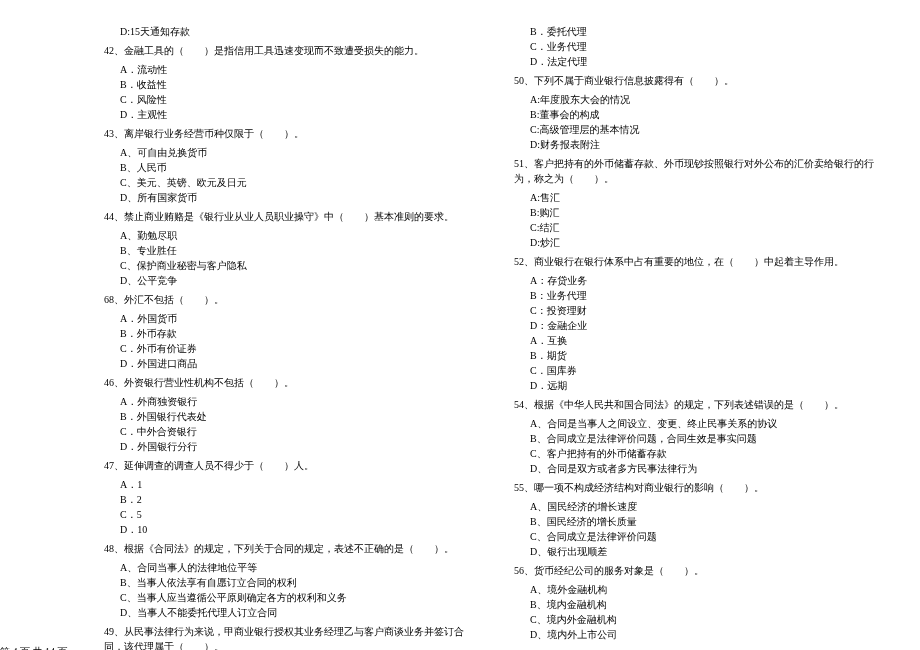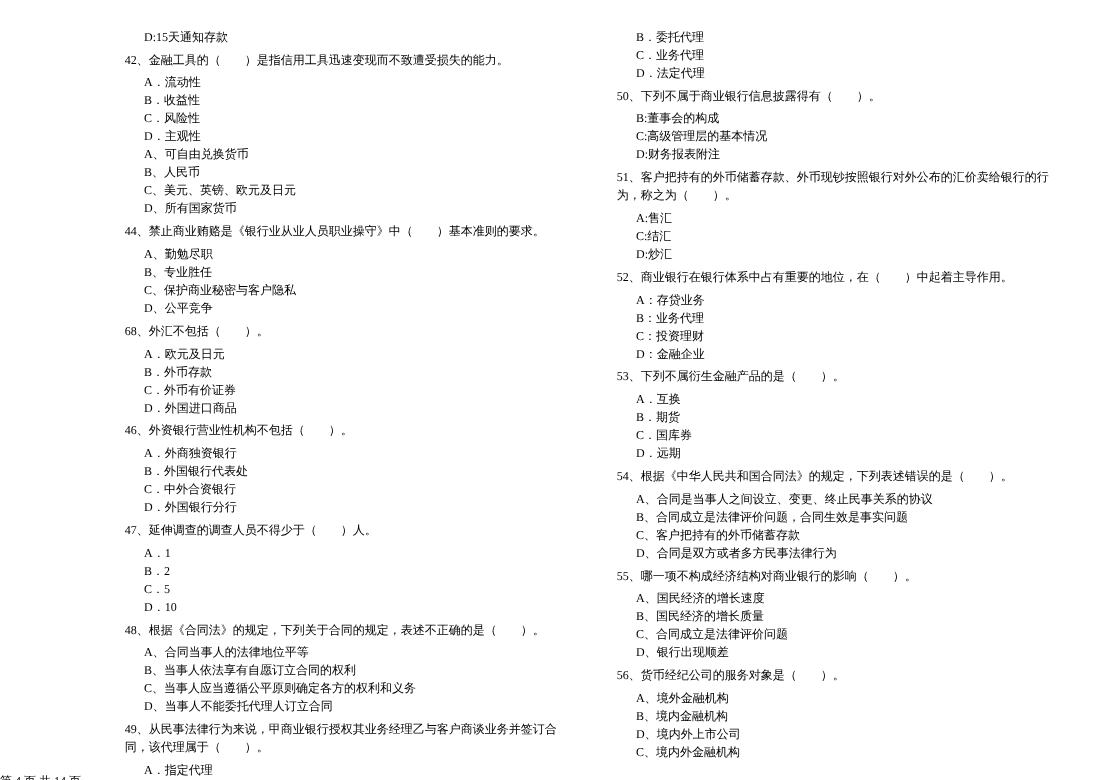--- a/index.html
+++ b/index.html
@@ -52,33 +52,34 @@
 
   <div class="col">
     <p class="opt">D:15天通知存款</p>
 
     <p class="q-stem">42、金融工具的（　　）是指信用工具迅速变现而不致遭受损失的能力。</p>
     <p class="opt">A．流动性</p>
     <p class="opt">B．收益性</p>
     <p class="opt">C．风险性</p>
     <p class="opt">D．主观性</p>
 
+    <p class="q-stem">43、离岸银行业务经营币种仅限于（　　）。</p>
     <p class="opt">A、可自由兑换货币</p>
     <p class="opt">B、人民币</p>
     <p class="opt">C、美元、英镑、欧元及日元</p>
     <p class="opt">D、所有国家货币</p>
 
     <p class="q-stem">44、禁止商业贿赂是《银行业从业人员职业操守》中（　　）基本准则的要求。</p>
     <p class="opt">A、勤勉尽职</p>
     <p class="opt">B、专业胜任</p>
     <p class="opt">C、保护商业秘密与客户隐私</p>
     <p class="opt">D、公平竞争</p>
 
     <p class="q-stem">68、外汇不包括（　　）。</p>
-    <p class="opt">A．欧元及日元</p>
+    <p class="opt">A．外国货币</p>
     <p class="opt">B．外币存款</p>
     <p class="opt">C．外币有价证券</p>
     <p class="opt">D．外国进口商品</p>
 
     <p class="q-stem">46、外资银行营业性机构不包括（　　）。</p>
     <p class="opt">A．外商独资银行</p>
     <p class="opt">B．外国银行代表处</p>
     <p class="opt">C．中外合资银行</p>
     <p class="opt">D．外国银行分行</p>
 
@@ -97,55 +98,56 @@
     <p class="q-stem">49、从民事法律行为来说，甲商业银行授权其业务经理乙与客户商谈业务并签订合同，该代理属于（　　）。</p>
     <p class="opt">A．指定代理</p>
   </div>
 
   <div class="col">
     <p class="opt">B．委托代理</p>
     <p class="opt">C．业务代理</p>
     <p class="opt">D．法定代理</p>
 
     <p class="q-stem">50、下列不属于商业银行信息披露得有（　　）。</p>
+    <p class="opt">A:年度股东大会的情况</p>
     <p class="opt">B:董事会的构成</p>
     <p class="opt">C:高级管理层的基本情况</p>
     <p class="opt">D:财务报表附注</p>
 
     <p class="q-stem">51、客户把持有的外币储蓄存款、外币现钞按照银行对外公布的汇价卖给银行的行为，称之为（　　）。</p>
     <p class="opt">A:售汇</p>
+    <p class="opt">B:购汇</p>
     <p class="opt">C:结汇</p>
     <p class="opt">D:炒汇</p>
 
     <p class="q-stem">52、商业银行在银行体系中占有重要的地位，在（　　）中起着主导作用。</p>
     <p class="opt">A：存贷业务</p>
     <p class="opt">B：业务代理</p>
     <p class="opt">C：投资理财</p>
     <p class="opt">D：金融企业</p>
 
-    <p class="q-stem">53、下列不属衍生金融产品的是（　　）。</p>
     <p class="opt">A．互换</p>
     <p class="opt">B．期货</p>
     <p class="opt">C．国库券</p>
     <p class="opt">D．远期</p>
 
     <p class="q-stem">54、根据《中华人民共和国合同法》的规定，下列表述错误的是（　　）。</p>
     <p class="opt">A、合同是当事人之间设立、变更、终止民事关系的协议</p>
     <p class="opt">B、合同成立是法律评价问题，合同生效是事实问题</p>
     <p class="opt">C、客户把持有的外币储蓄存款</p>
     <p class="opt">D、合同是双方或者多方民事法律行为</p>
 
     <p class="q-stem">55、哪一项不构成经济结构对商业银行的影响（　　）。</p>
     <p class="opt">A、国民经济的增长速度</p>
     <p class="opt">B、国民经济的增长质量</p>
     <p class="opt">C、合同成立是法律评价问题</p>
     <p class="opt">D、银行出现顺差</p>
 
     <p class="q-stem">56、货币经纪公司的服务对象是（　　）。</p>
     <p class="opt">A、境外金融机构</p>
     <p class="opt">B、境内金融机构</p>
+    <p class="opt">C、境内外金融机构</p>
     <p class="opt">D、境内外上市公司</p>
-    <p class="opt">C、境内外金融机构</p>
   </div>
 
 </div>
 
 <div class="footer">第 4 页 共 14 页</div>
 
 </body></html>

